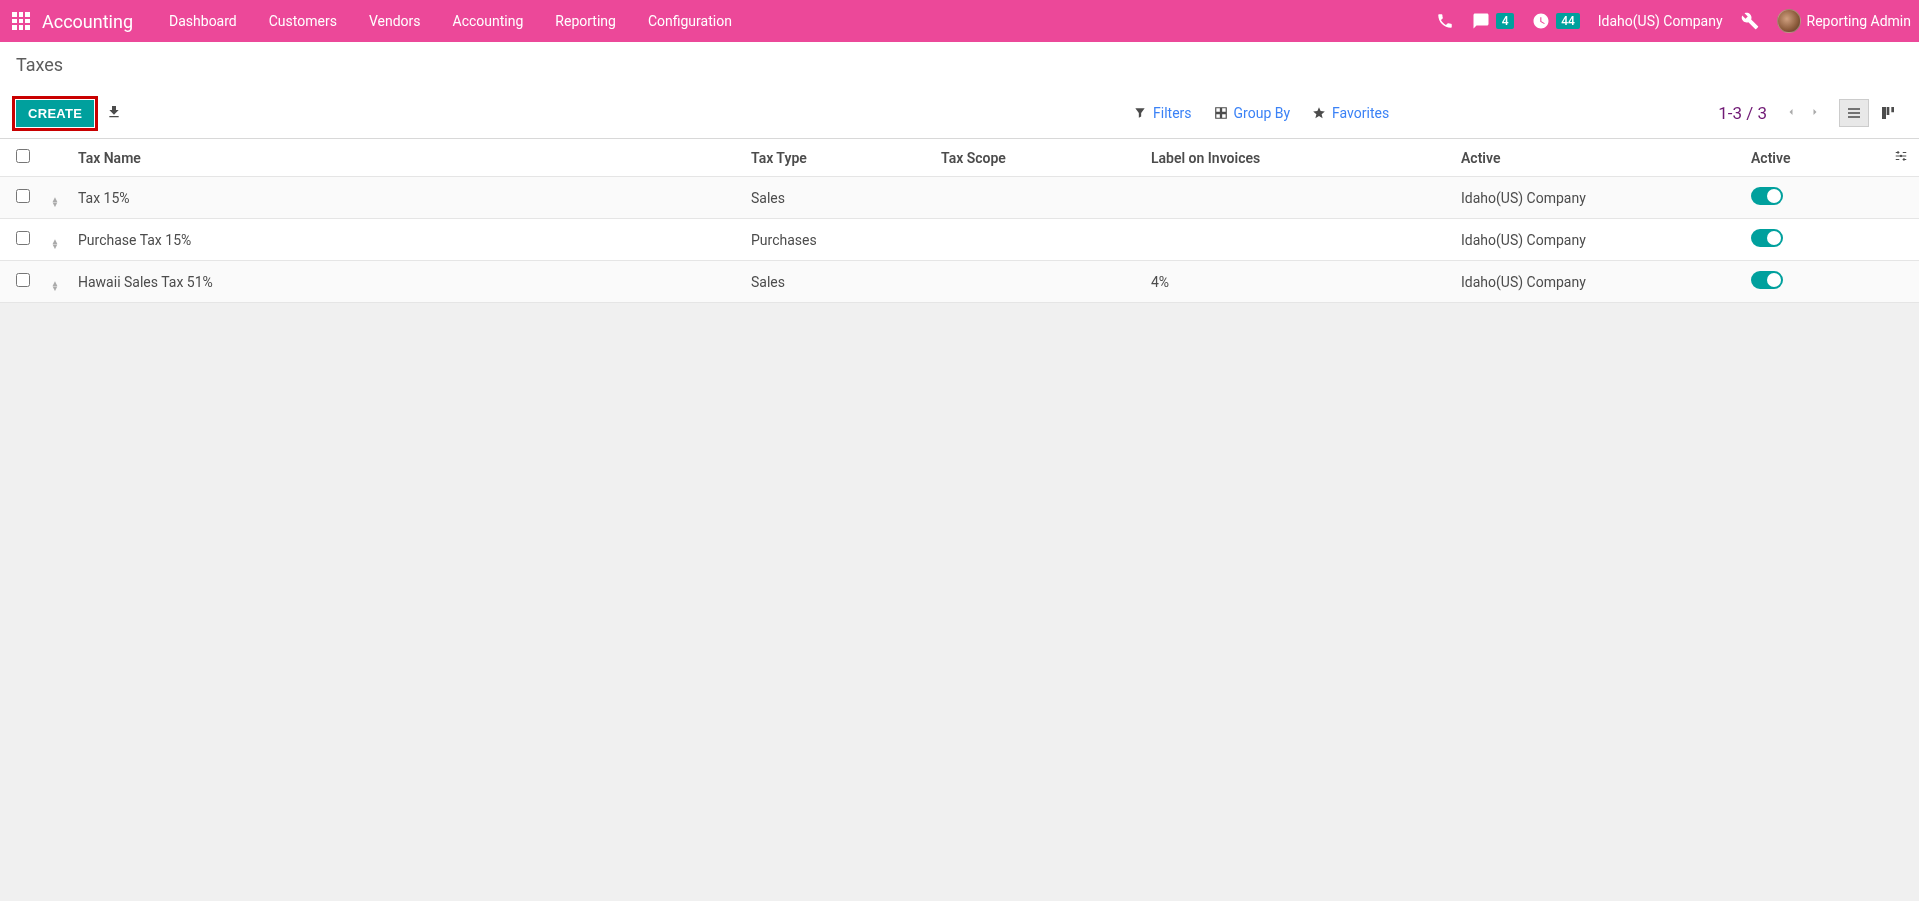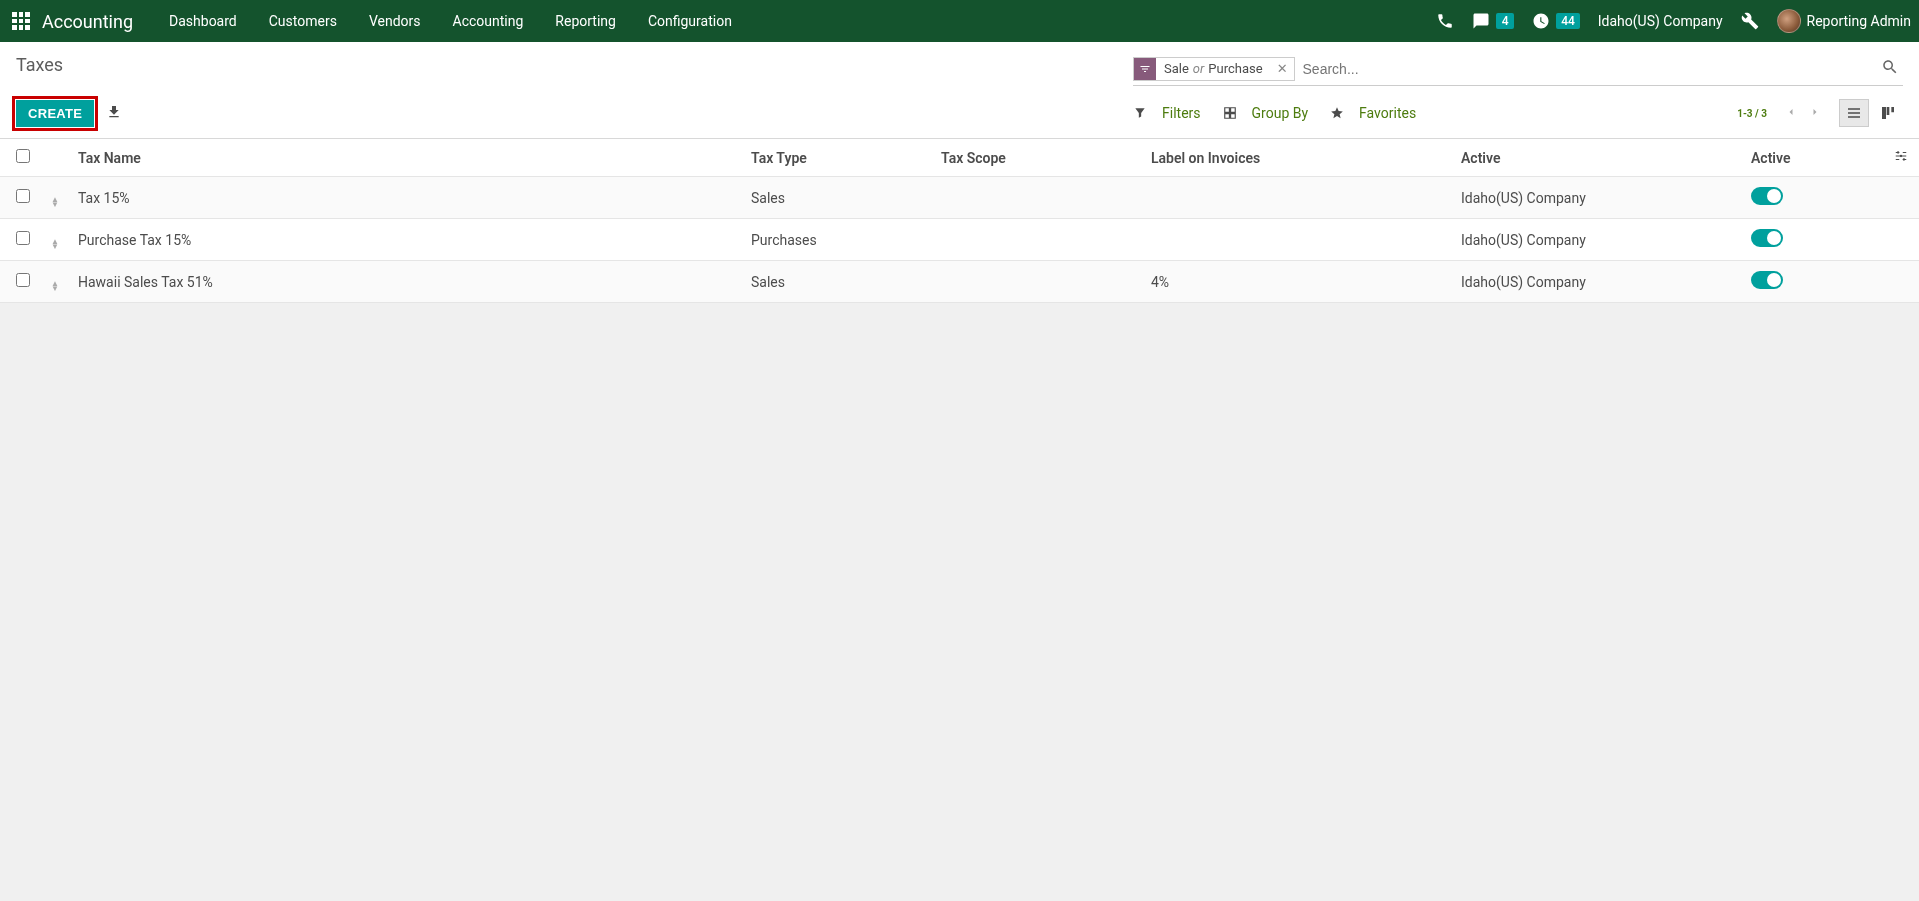--- a/index.html
+++ b/index.html
@@ -3,21 +3,21 @@
 <meta charset="utf-8">
 <style>
   * { box-sizing: border-box; margin: 0; padding: 0; }
   body {
     font-family: -apple-system, BlinkMacSystemFont, "Segoe UI", Roboto, "Helvetica Neue", Arial, sans-serif;
     background: #f0f0f0;
     color: #4c4c4c;
     font-size: 14px;
   }
   .navbar {
-    background: #14532d;
+    background: #ec4899;
     height: 42px;
     display: flex;
     align-items: center;
     padding: 0 8px;
     color: #fff;
   }
   .nav-left { display: flex; align-items: center; gap: 4px; }
   .apps-icon {
     width: 18px; height: 18px;
     display: grid;
@@ -160,33 +160,33 @@
   .toolbar-right {
     margin-left: auto;
     display: flex;
     align-items: center;
     gap: 22px;
     width: 770px;
   }
   .tool-btn {
     display: flex;
     align-items: center;
-    gap: 15px;
-    cursor: pointer;
-    color: #4d7c0f;
+    gap: 6px;
+    cursor: pointer;
+    color: #3b82f6;
     font-size: 14px;
   }
   .tool-btn svg { width: 14px; height: 14px; fill: #4c4c4c; }
   .pager-wrap {
     margin-left: auto;
     display: flex;
     align-items: center;
     gap: 12px;
   }
-  .pager-text { font-size: 10px; color: #4d7c0f; font-weight: bold; }
+  .pager-text { font-size: 17px; color: #701a75; }
   .pager-btns { display: flex; }
   .pager-arrow {
     padding: 4px 6px;
     cursor: pointer;
     color: #aaa;
   }
   .view-switcher { display: flex; gap: 4px; }
   .view-btn {
     width: 30px; height: 28px;
     display: flex;
@@ -300,41 +300,20 @@
     <div class="nav-right-item">
       <div class="avatar"></div>
       <span>Reporting Admin</span>
     </div>
   </div>
 </div>
 
 <div class="control-panel">
   <div class="cp-row1">
     <div class="breadcrumb">Taxes</div>
-    <div class="search-wrap">
-      <div class="facet">
-        <div class="facet-icon">
-          <svg viewBox="0 0 24 24">
-              <path d="M10 18h4v-2h-4v2zM3 6v2h18V6H3zm3 7h12v-2H6v2z"></path>
-            </svg>
-        </div>
-        <div class="facet-label">
-          <span>Sale</span>
-          <em>or</em>
-          <span>Purchase</span>
-        </div>
-        <div class="facet-close">✕</div>
-      </div>
-      <input class="search-input" placeholder="Search..." style="">
-      <div class="search-icon">
-        <svg width="18" height="18" viewBox="0 0 24 24" fill="#666">
-            <path d="M15.5 14h-.79l-.28-.27C15.41 12.59 16 11.11 16 9.5 16 5.91 13.09 3 9.5 3S3 5.91 3 9.5 5.91 16 9.5 16c1.61 0 3.09-.59 4.23-1.57l.27.28v.79l5 4.99L20.49 19l-4.99-5zm-6 0C7.01 14 5 11.99 5 9.5S7.01 5 9.5 5 14 7.01 14 9.5 11.99 14 9.5 14z"></path>
-          </svg>
-      </div>
-    </div>
   </div>
   <div class="cp-row2">
     <button class="create-btn">CREATE</button>
     <div class="import-btn">
       <svg width="16" height="16" viewBox="0 0 24 24" fill="#4c4c4c">
           <path d="M19 9h-4V3H9v6H5l7 7 7-7zM5 18v2h14v-2H5z"></path>
         </svg>
     </div>
     <div class="toolbar-right">
       <div class="tool-btn">

